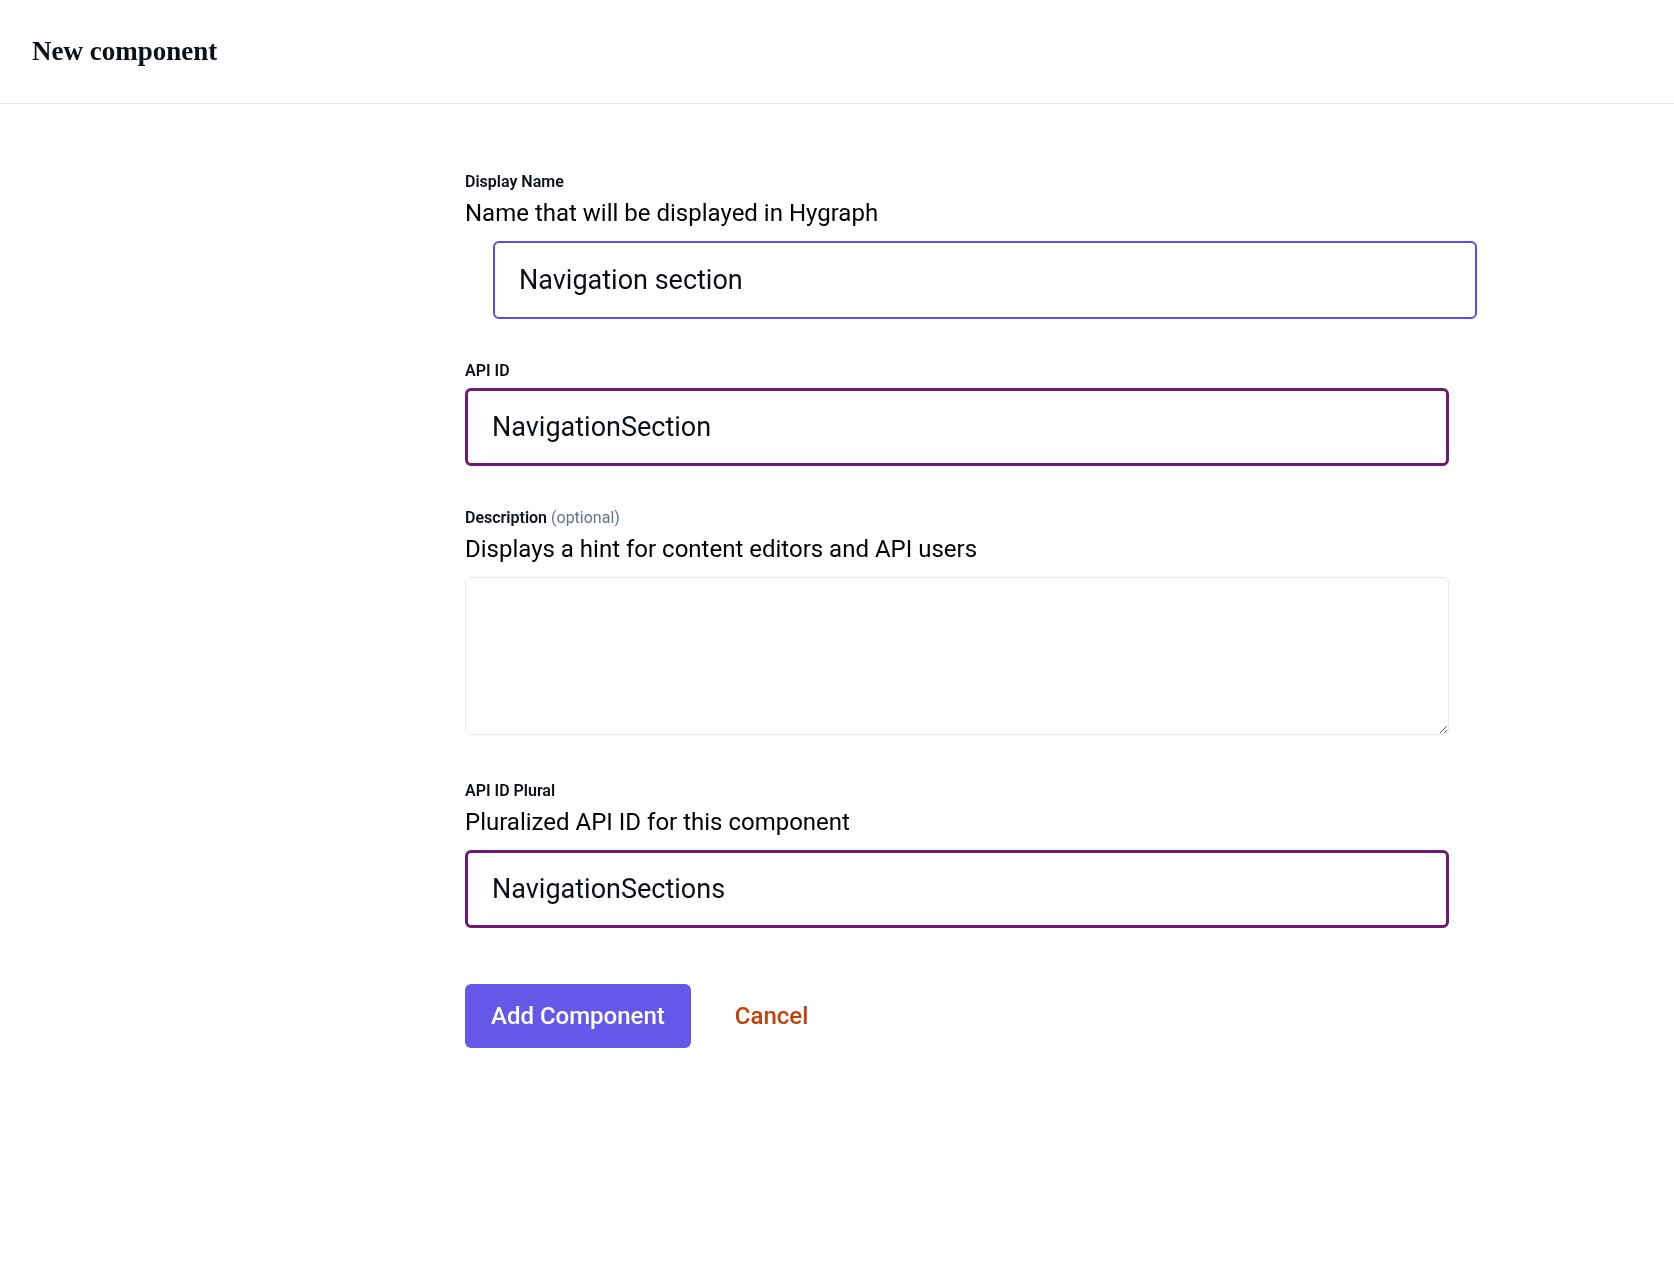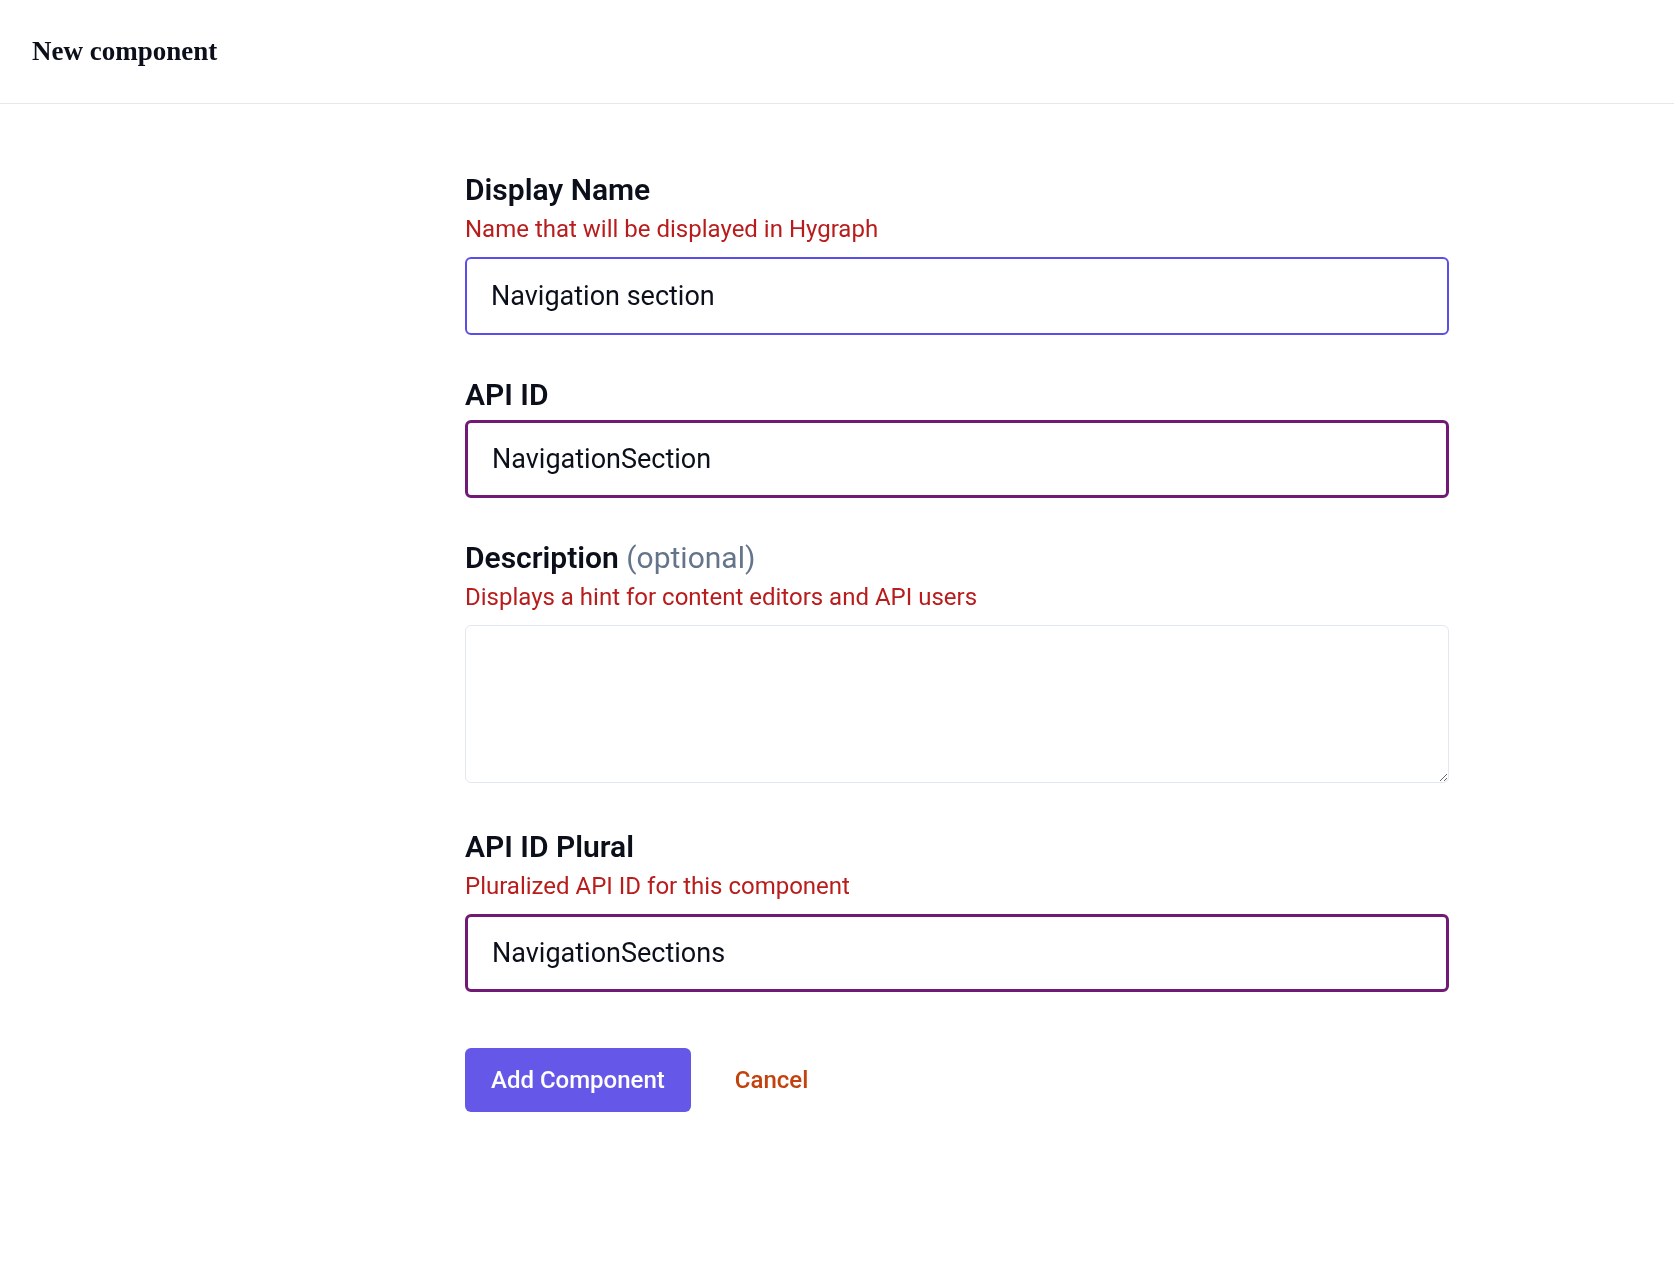--- a/index.html
+++ b/index.html
@@ -32,49 +32,50 @@
       margin: 0 auto;
       width: 1312px;
       padding-left: 284px;
       padding-right: 44px;
       padding-top: 68px;
     }
     .field {
       margin-bottom: 42px;
     }
     .field-label {
-      font-size: 30px;
+      font-size: 16px;
       font-weight: 600;
       color: #0b0f1a;
       margin-bottom: 8px;
     }
     .field-label .optional {
       color: #64748b;
       font-weight: 400;
     }
     .field-help {
       font-size: 24px;
       font-weight: 400;
-      color: #b91c1c;
+      color: #000000;
       margin-bottom: 14px;
     }
     .text-input {
       width: 100%;
       height: 78px;
       border: 3px solid #701a75;
       border-radius: 6px;
       padding: 0 24px;
       font-size: 27px;
       color: #0b0f1a;
       outline: none;
       background: #fff;
       font-family: inherit;
     }
     .text-input.focused {
       border: 2px solid #5b4ee8;
+      margin-left: 28px;
     }
     .textarea-input {
       width: 100%;
       height: 158px;
       border: 1px solid #e2e8f0;
       border-radius: 6px;
       padding: 14px 18px;
       font-size: 27px;
       color: #0b0f1a;
       outline: none;

